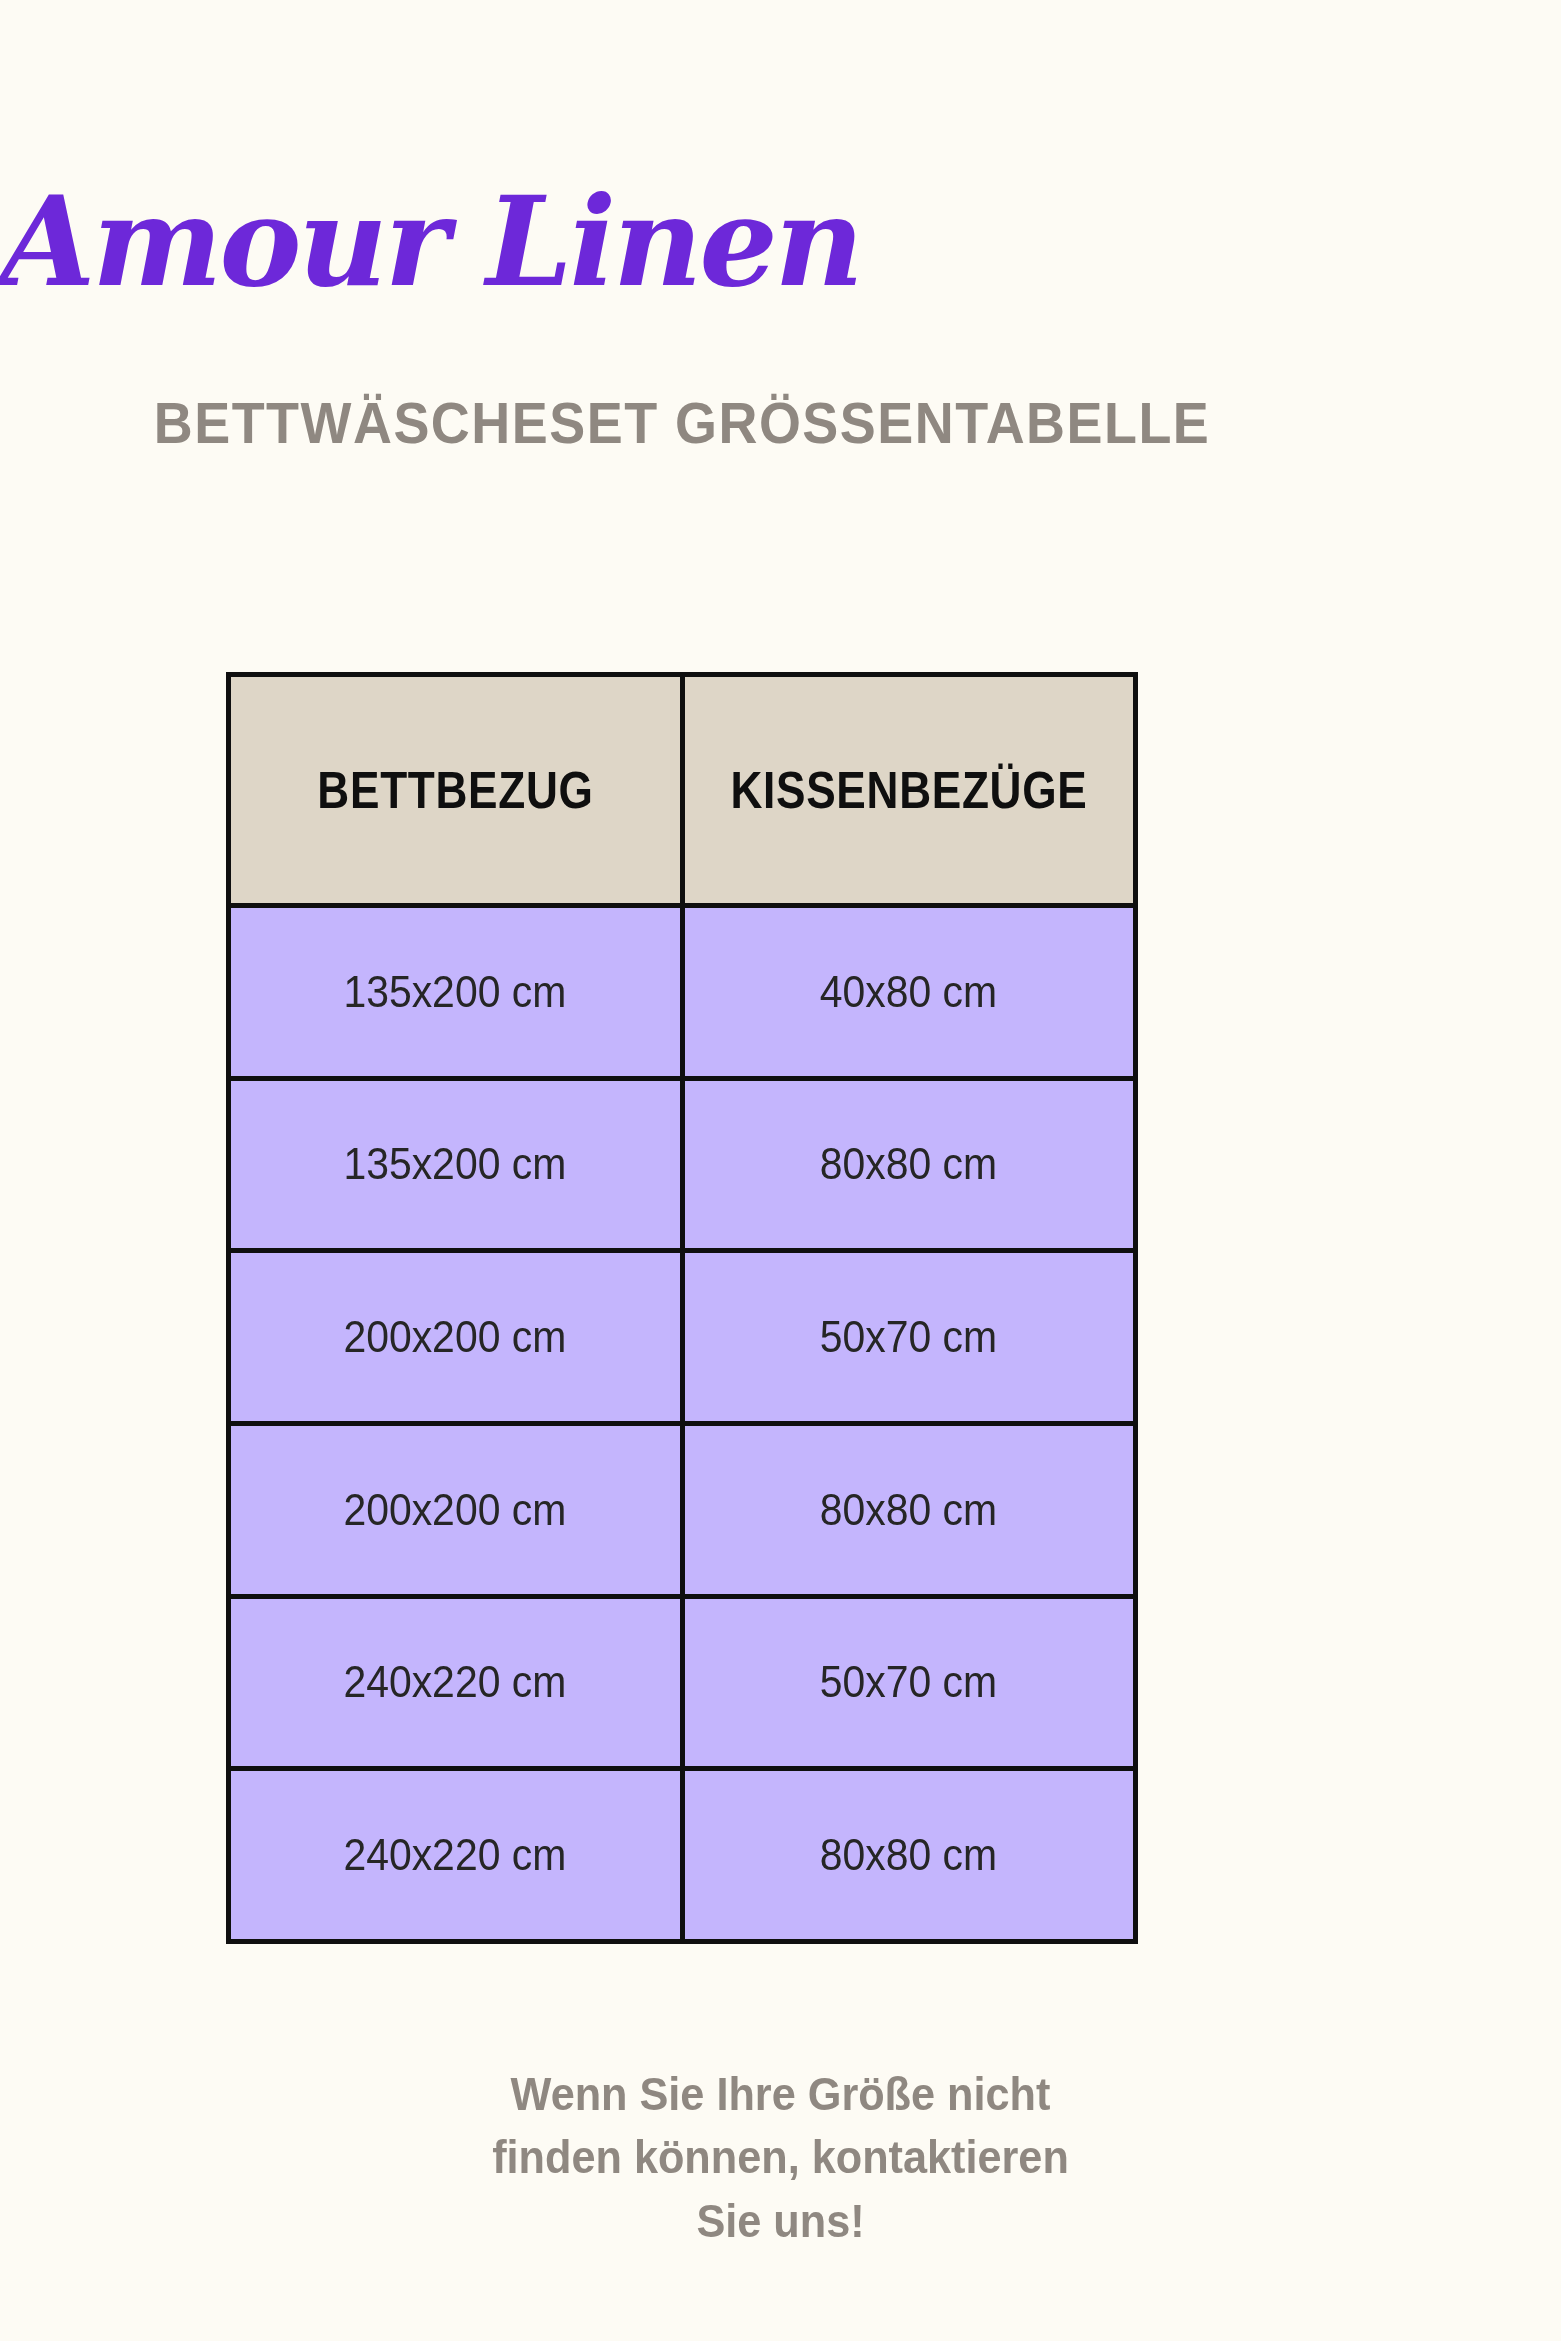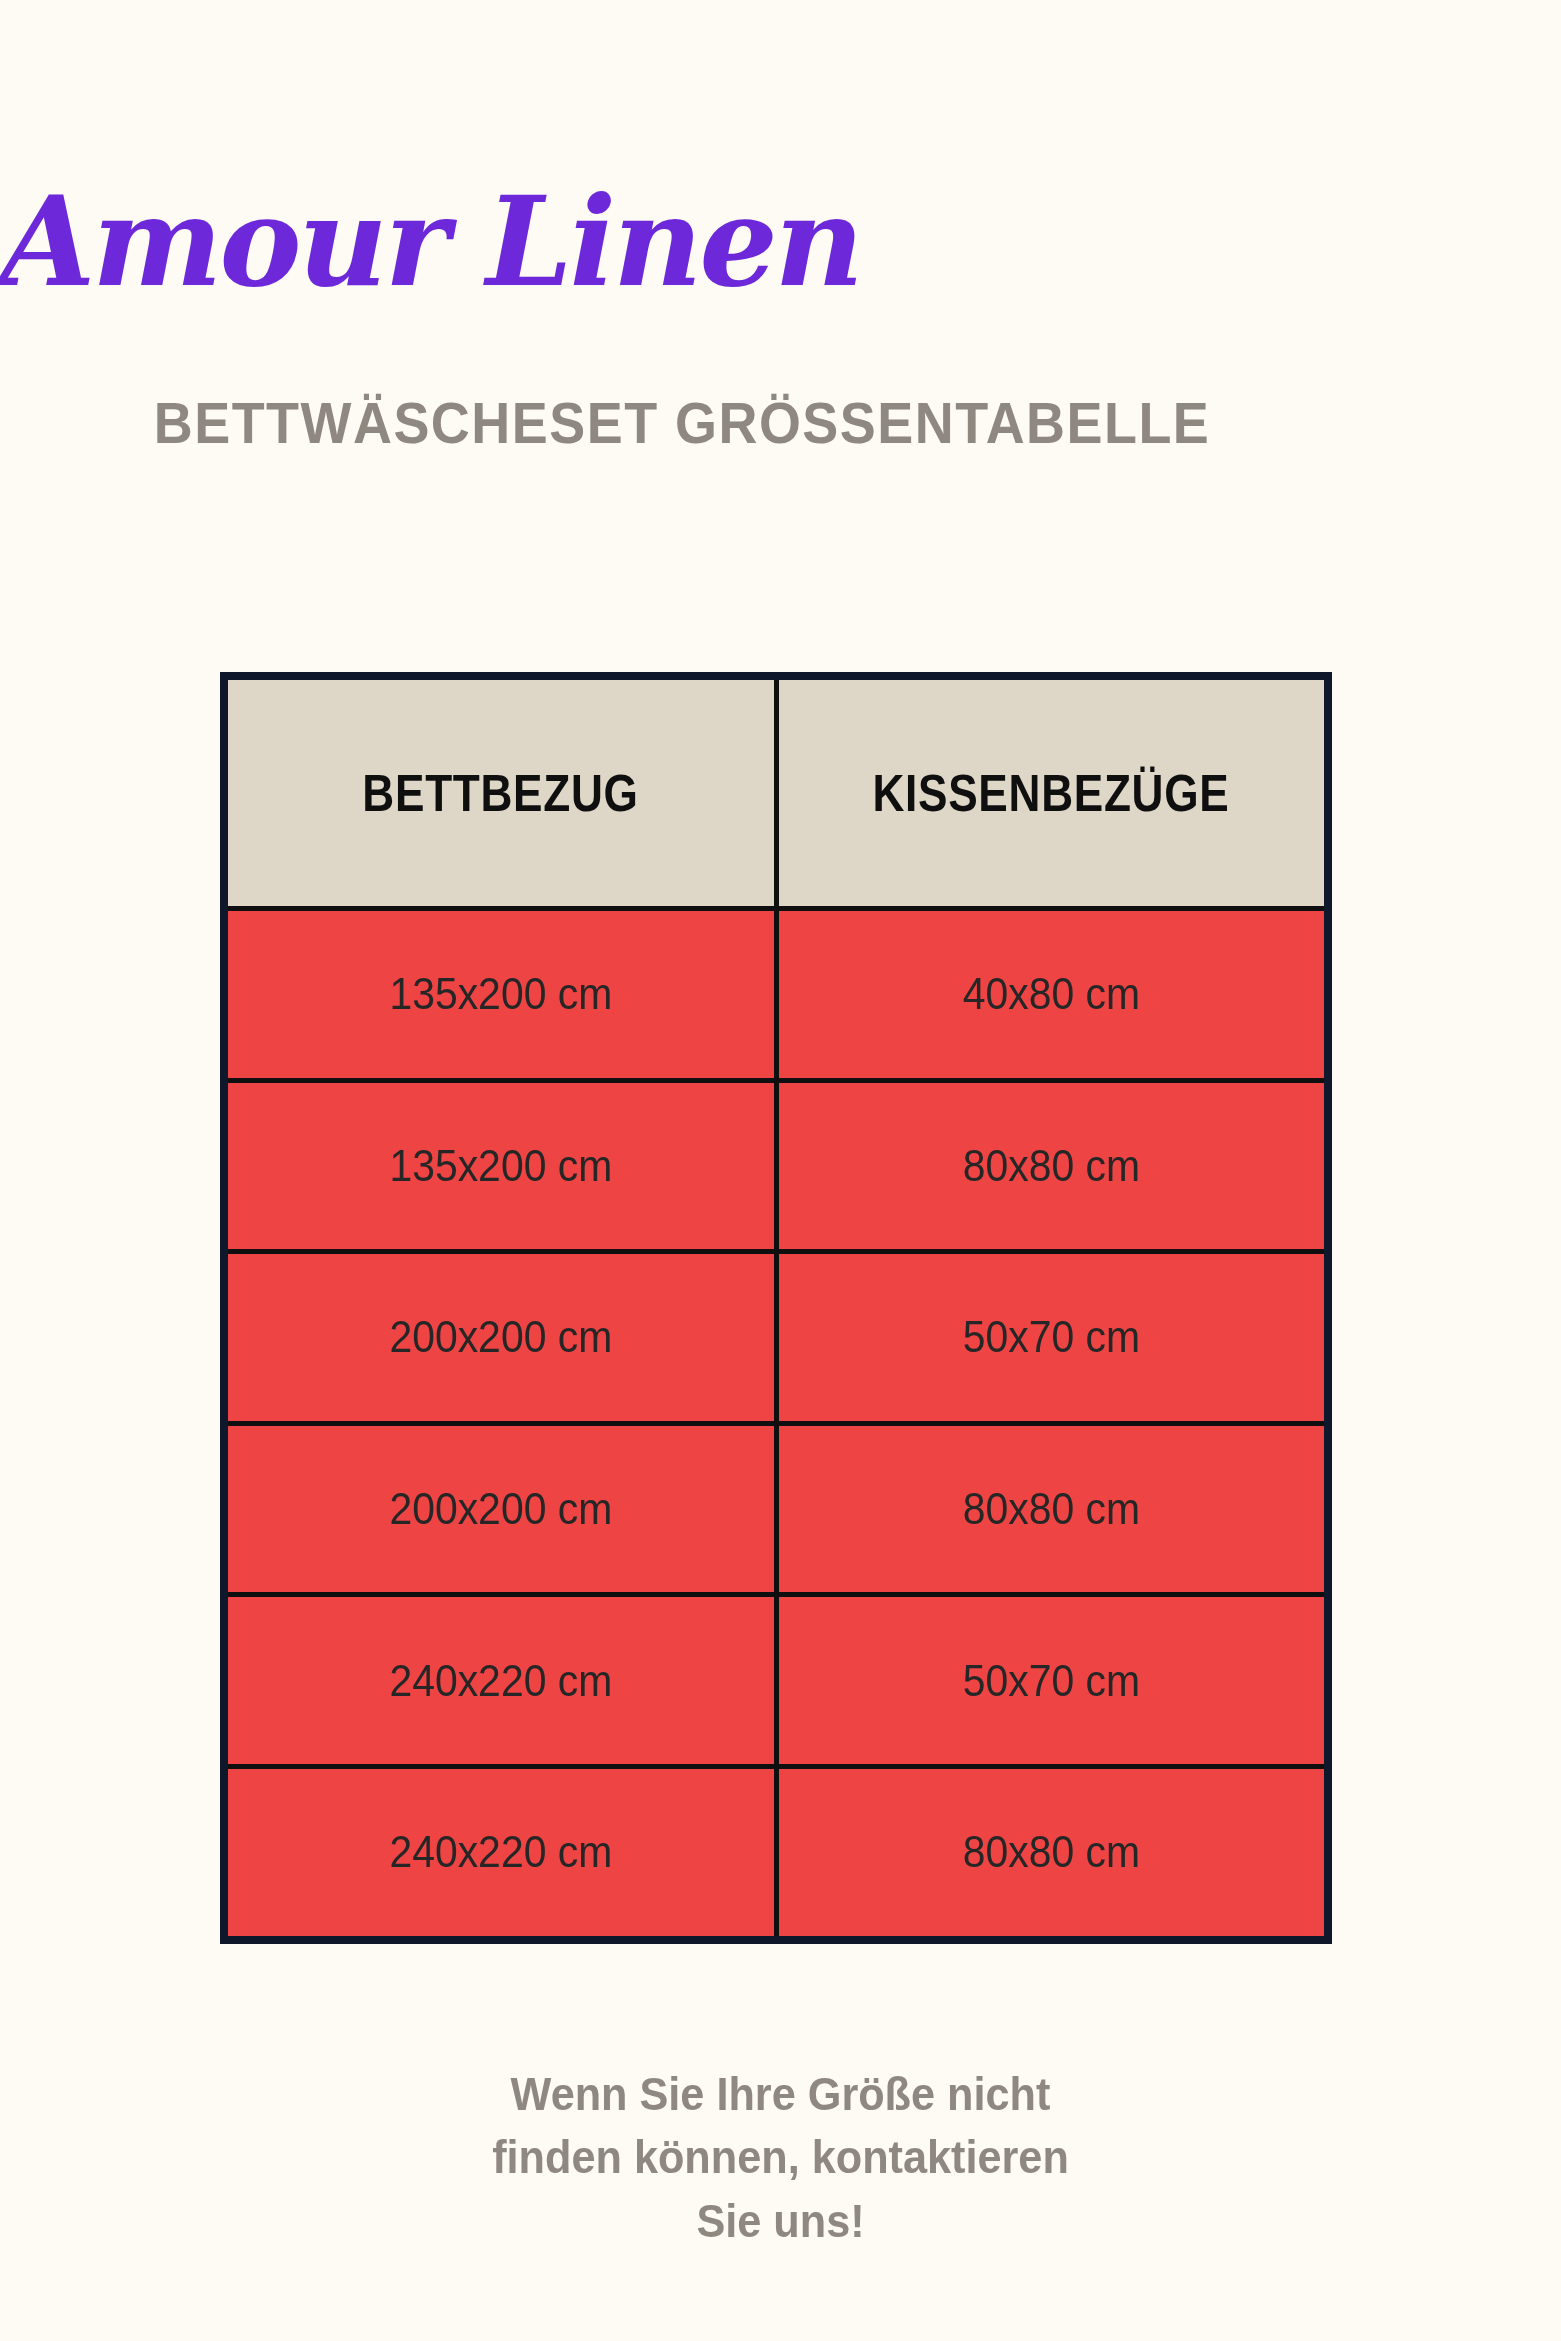--- a/index.html
+++ b/index.html
@@ -48,26 +48,26 @@
   .subtitle .squeeze {
     display: inline-block;
     transform: scaleX(0.93);
     transform-origin: center;
   }
 
   
   .size-table {
     position: absolute;
     top: 672px;
-    left: 220px;
-    width: 1112px;
+    left: 226px;
+    width: 912px;
     height: 1272px;
     border-collapse: collapse;
     table-layout: fixed;
-    border: 8px solid #0f172a;
+    border: 2px solid #0f172a;
   }
   .size-table th,
   .size-table td {
     border: 5.5px solid #0f0f0f;
     text-align: center;
     vertical-align: middle;
     padding: 0;
   }
   .size-table th {
     height: 226px;
@@ -78,21 +78,21 @@
     display: inline-block;
     transform: scaleX(0.85);
     transform-origin: center;
     font-size: 52px;
     font-weight: 700;
     letter-spacing: 0.8px;
     white-space: nowrap;
   }
   .size-table td {
     height: 125px;
-    background: #ef4444;
+    background: #c4b5fd;
     color: #262626;
   }
   .cell-val {
     display: inline-block;
     transform: scaleX(0.93);
     transform-origin: center;
     font-size: 44px;
     font-weight: 400;
     white-space: nowrap;
   }

